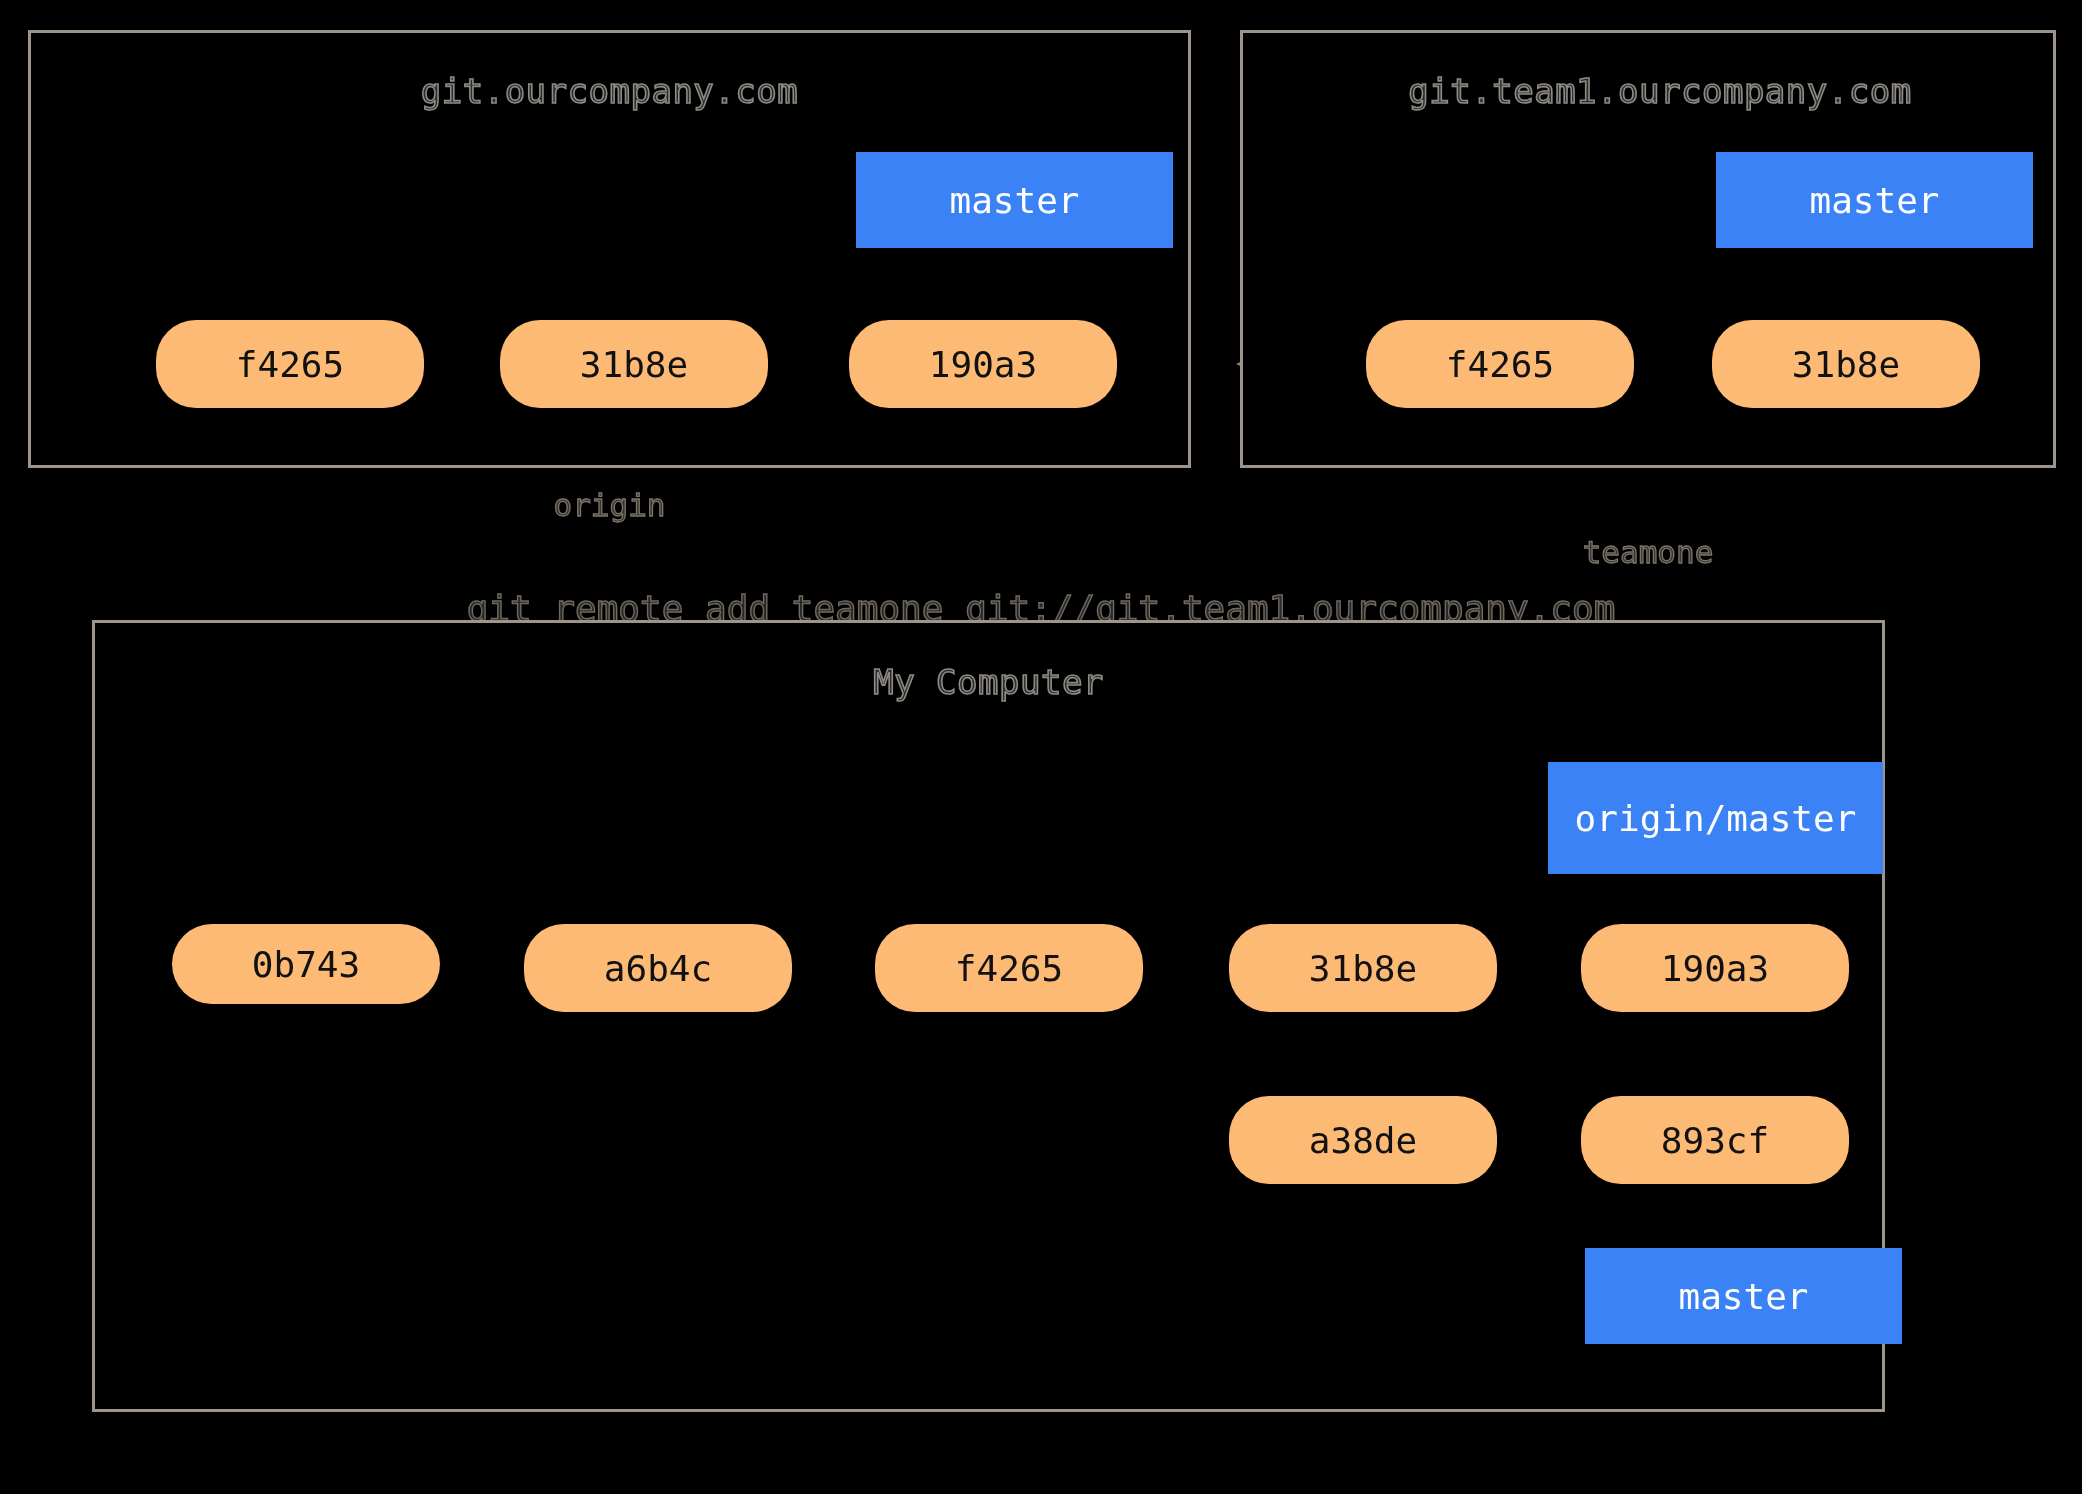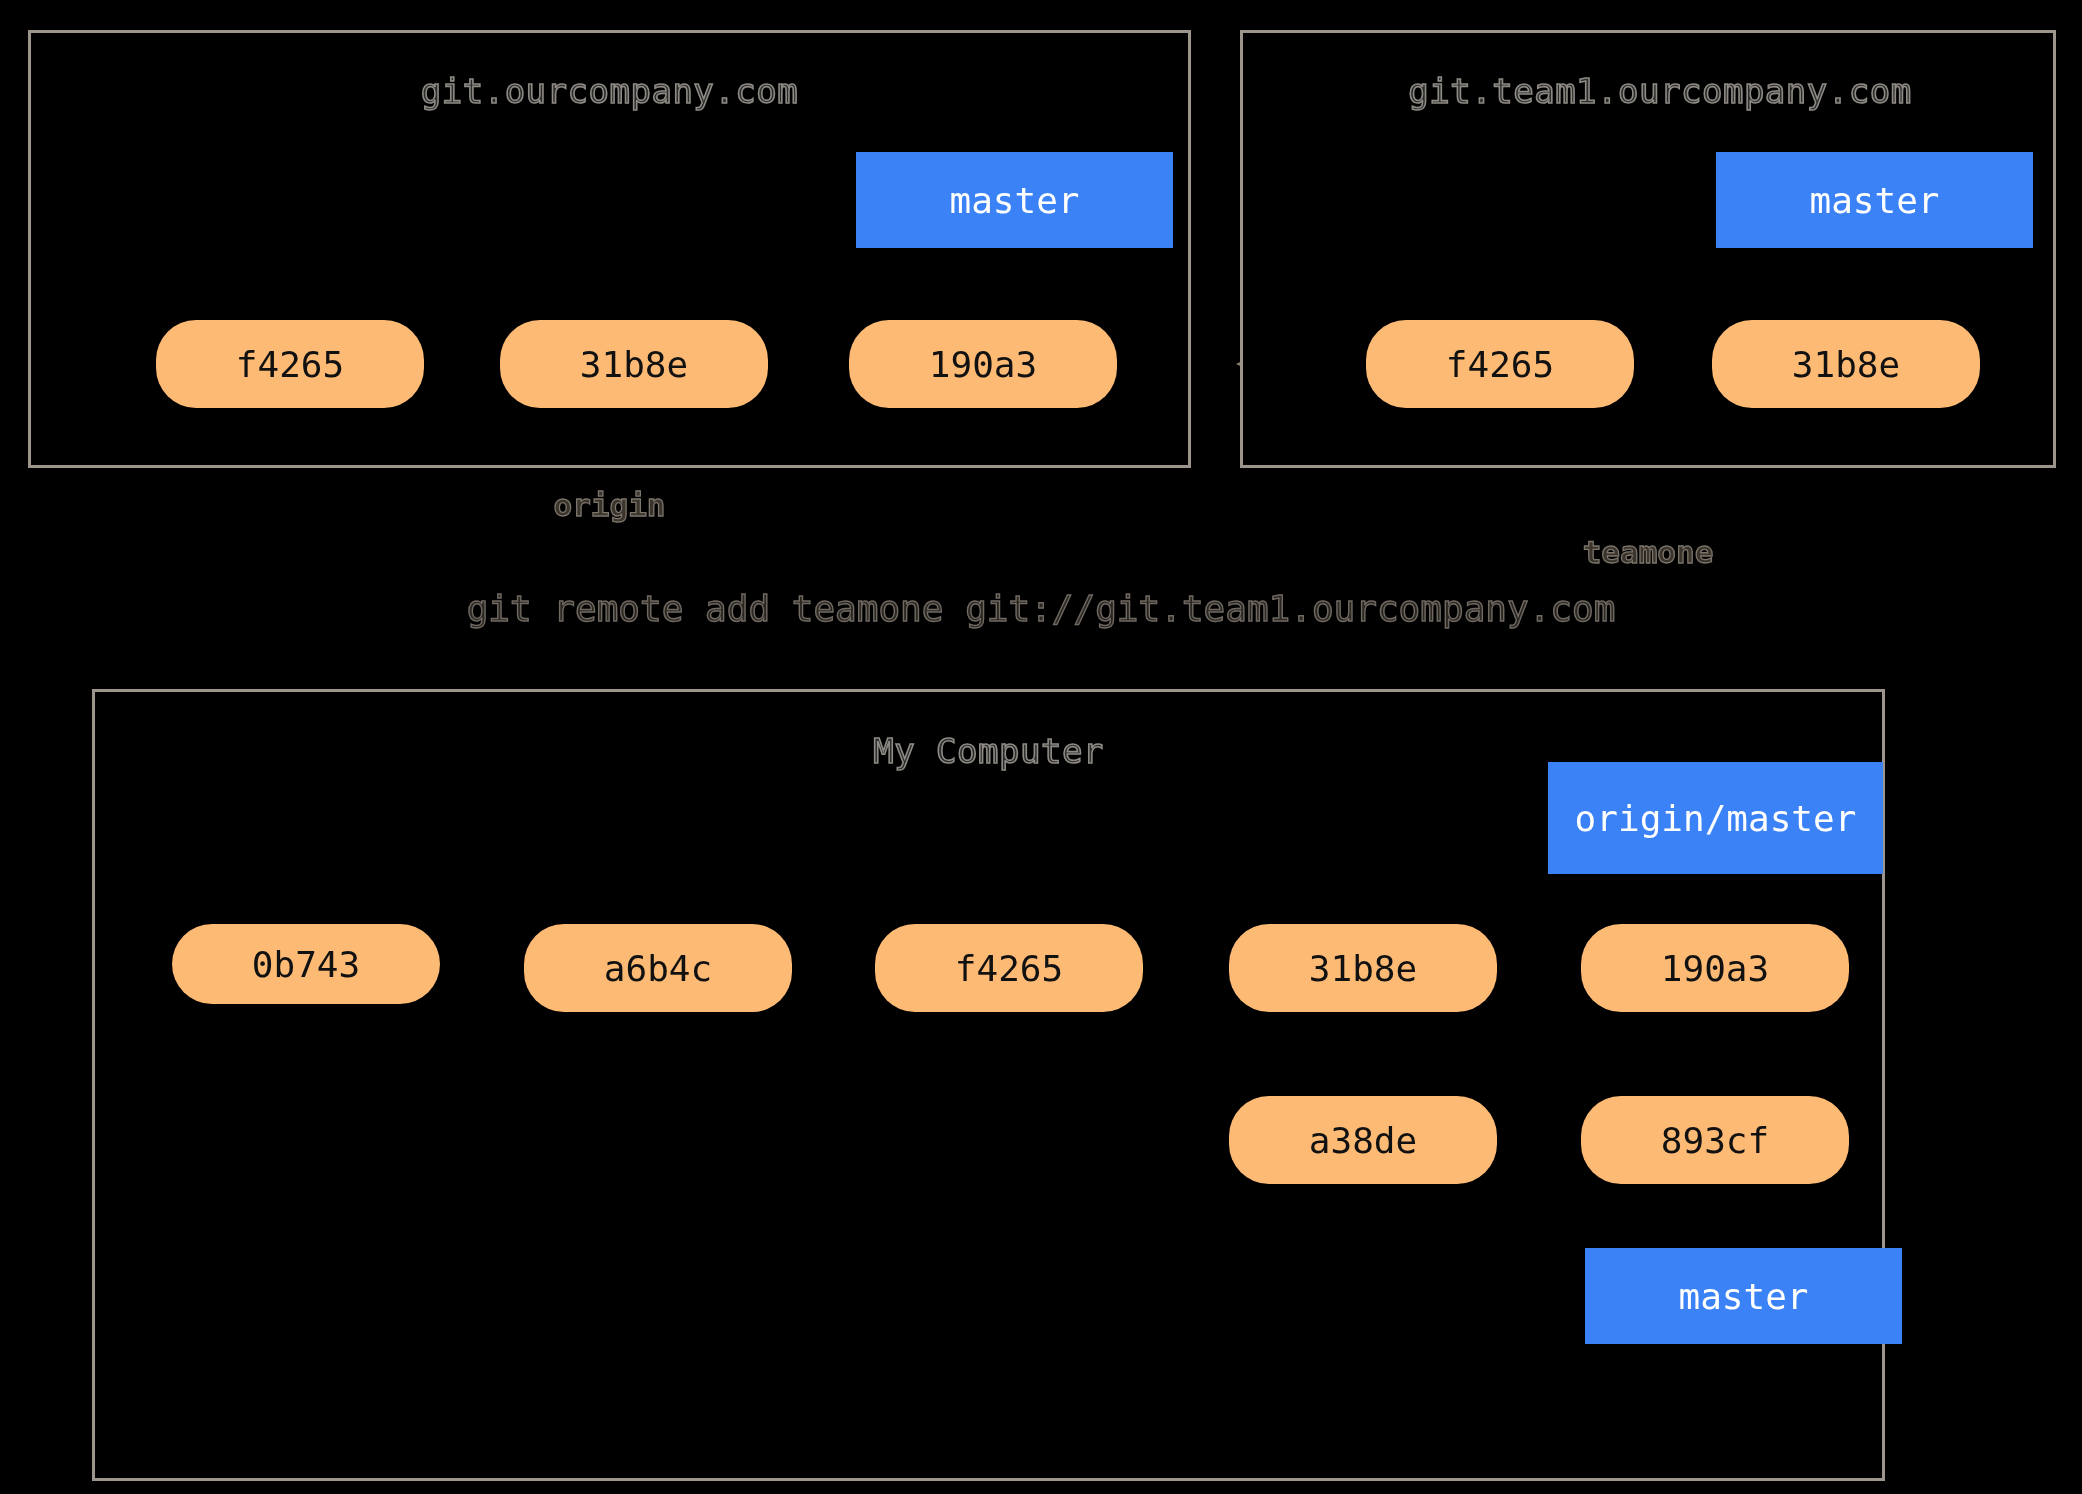--- a/index.html
+++ b/index.html
@@ -18,21 +18,21 @@
 
   
   .panel {
     position: absolute;
     border: 3px solid #9d958b;
     background: #000000;
     box-sizing: border-box;
   }
   #panel-origin   { left: 28px;  top: 30px;  width: 1163px; height: 438px; }
   #panel-teamone  { left: 1240px; top: 30px; width: 816px;  height: 438px; }
-  #panel-mycomputer { left: 92px; top: 689px; width: 1793px; height: 792px; }
+  #panel-mycomputer { left: 92px; top: 620px; width: 1793px; height: 792px; }
 
   .panel-title {
     position: absolute;
     left: 0;
     right: 0;
     text-align: center;
     color: #2b2b2b;
     -webkit-text-stroke: 1.6px #8e8a84;
     text-stroke: 1.6px #8e8a84;
     font-size: 34px;
@@ -43,21 +43,21 @@
   #title-teamone  { top: 38px; margin-left: 24px; }
   #title-mycomputer { top: 39px; }
 
   .panel-caption {
     position: absolute;
     text-align: center;
     color: #3a342c;
     -webkit-text-stroke: 1.3px #7b746a;
     text-stroke: 1.3px #7b746a;
     font-size: 31px;
-    font-weight: bold;
+    font-weight: normal;
     white-space: nowrap;
   }
   #caption-origin  { left: 28px;  top: 487px; width: 1163px; }
   #caption-teamone { left: 1240px; top: 487px; width: 816px; margin-top: 47px; }
 
   
   #command-text {
     position: absolute;
     left: 0;
     top: 588px;

